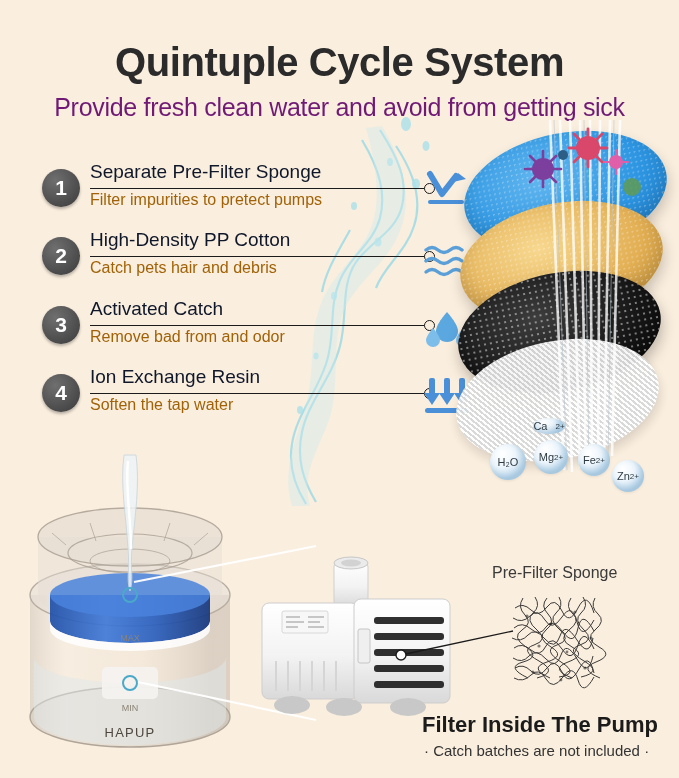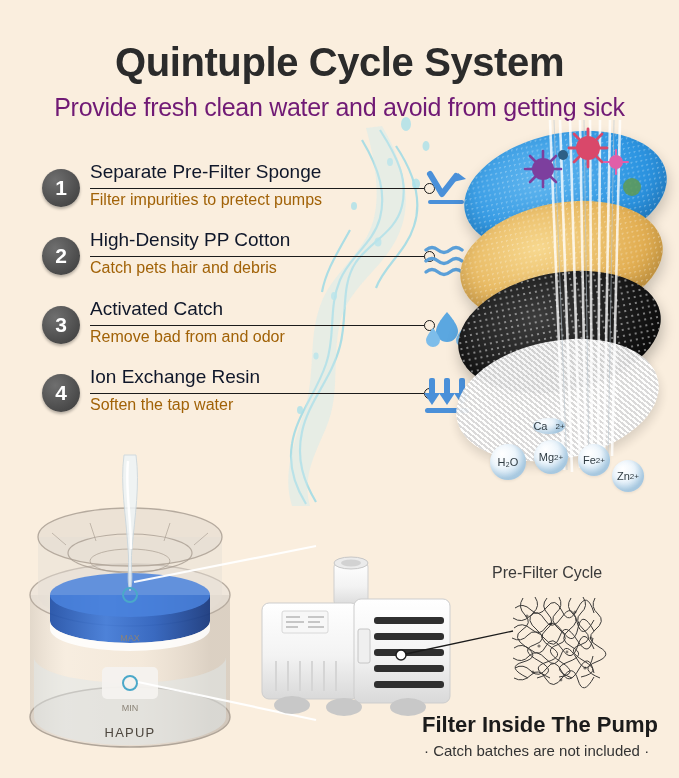--- a/index.html
+++ b/index.html
@@ -438,17 +438,17 @@
       <circle cx="70" cy="22" r="1.5"></circle>
         <circle cx="34" cy="56" r="1.6"></circle>
       <circle cx="62" cy="62" r="1.4"></circle>
         <circle cx="86" cy="48" r="1.5"></circle>
       <circle cx="28" cy="82" r="1.5"></circle>
         <circle cx="56" cy="90" r="1.4"></circle>
       <circle cx="80" cy="78" r="1.6"></circle>
     </g>
   </svg>
 
-  <div class="cap-sponge">Pre-Filter Cycle</div>
+  <div class="cap-sponge">Pre-Filter Sponge</div>
   <div class="cap-pump">Filter Inside The Pump</div>
   <div class="cap-note">· Catch batches are not included ·</div>
 
 </div>
 
 </body></html>

